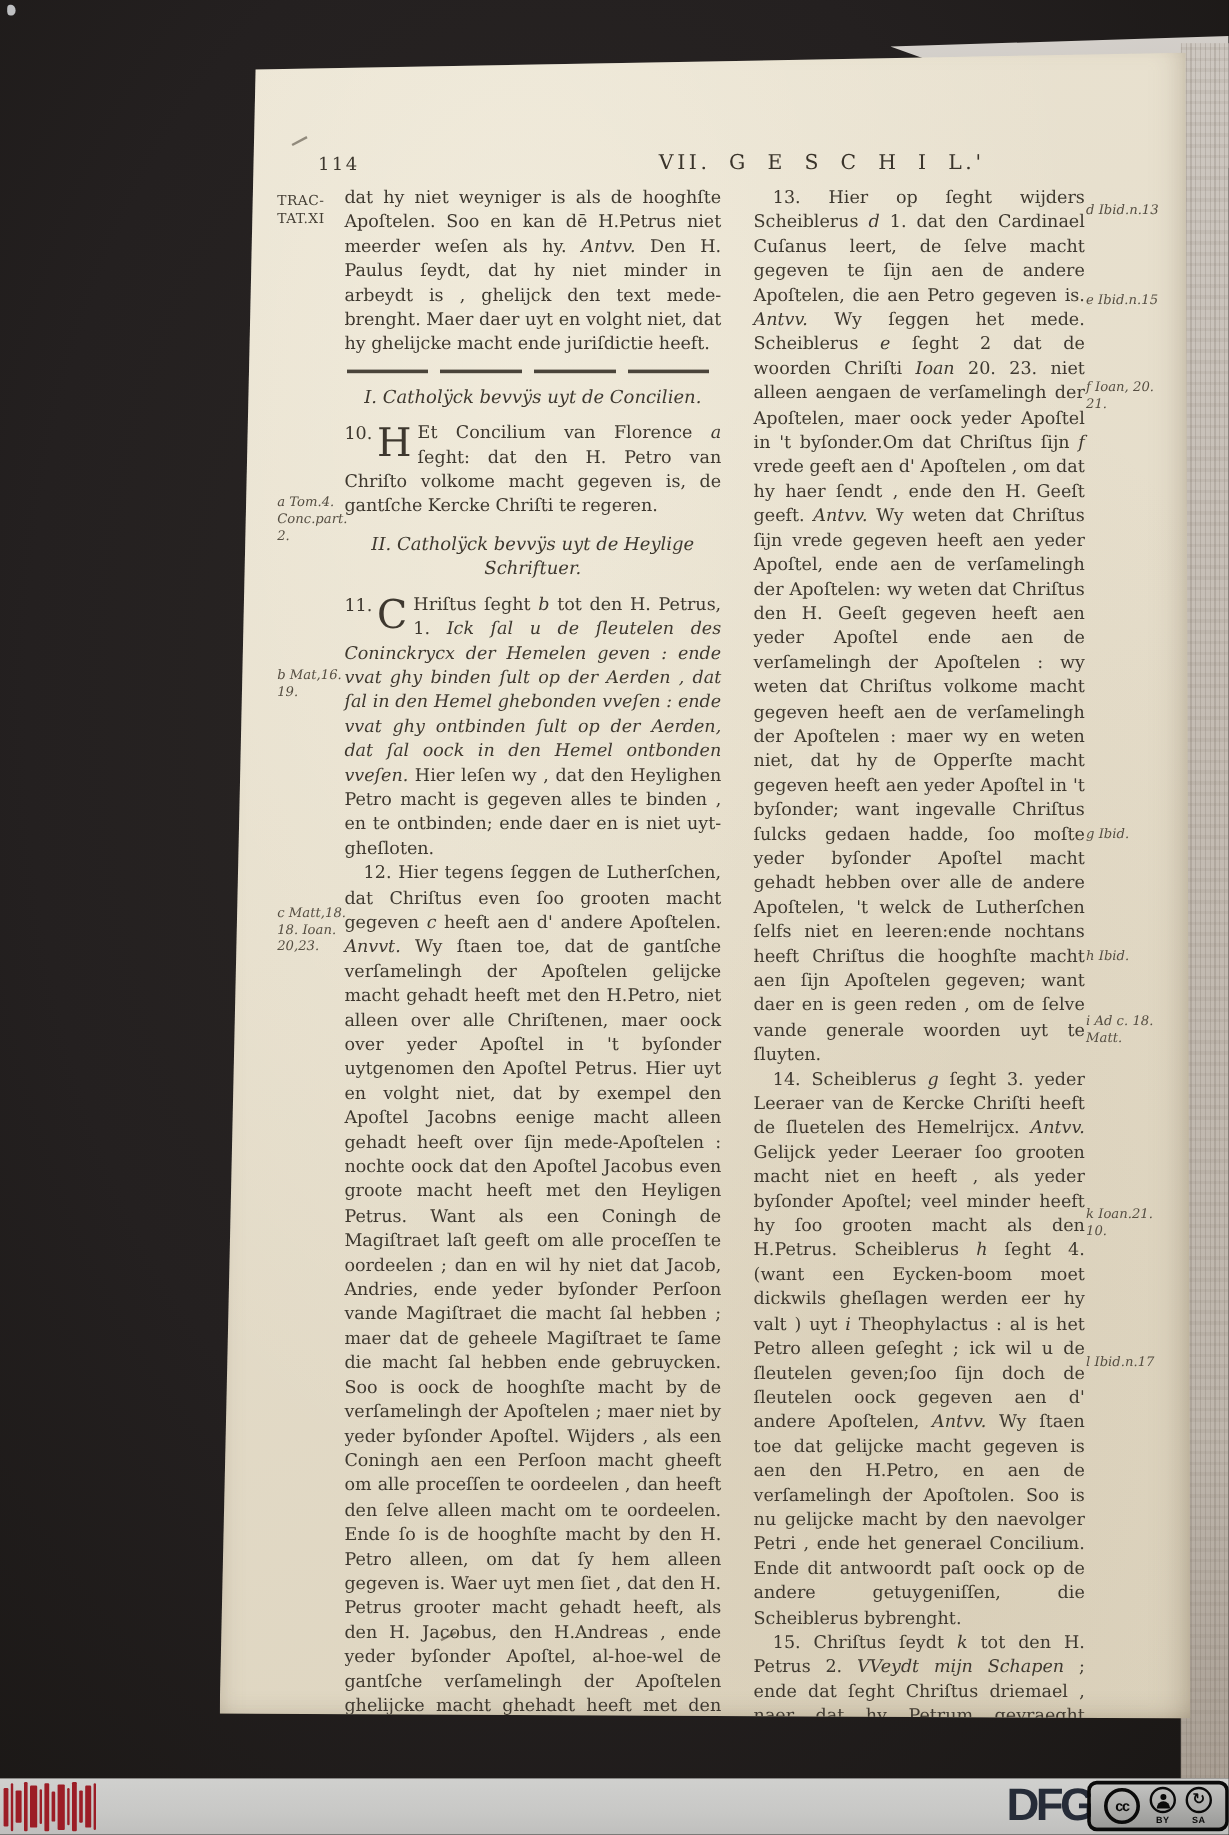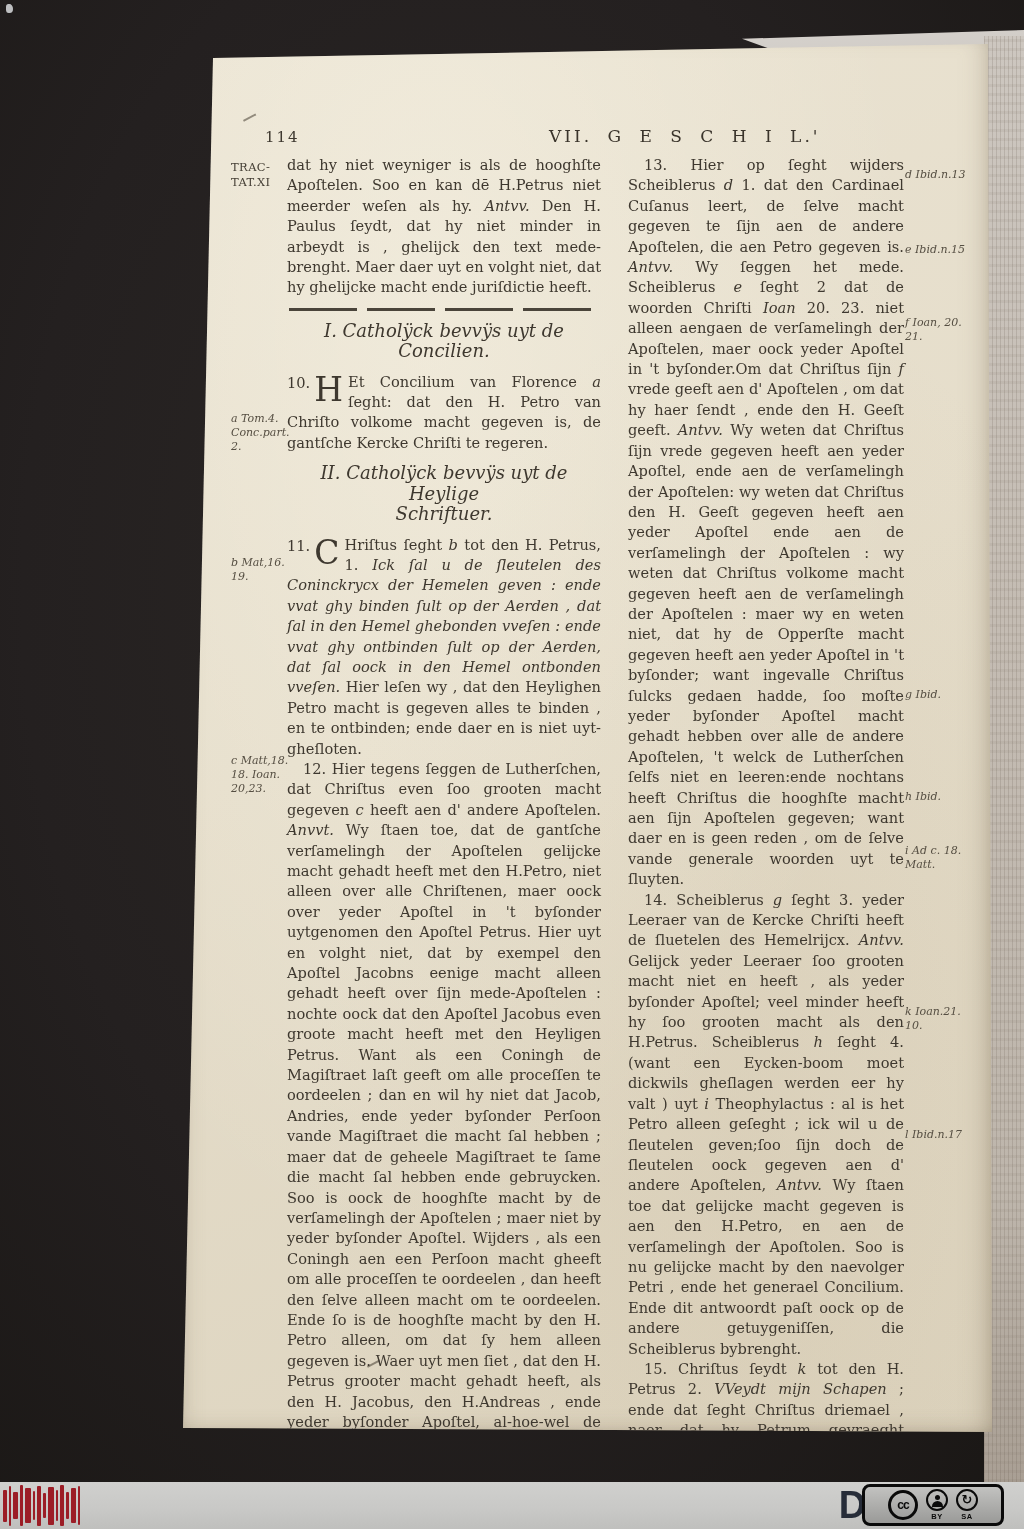--- a/index.html
+++ b/index.html
@@ -42,21 +42,21 @@
   .col{position:absolute;top:115px;font-size:14.6px;line-height:20.4px;text-align:justify;}
   .col-left{left:104px;width:314px;}
   .col-right{left:445px;width:276px;}
   .col p{margin:0;}
   .col p.indent{text-indent:16px;}
   .col i{font-style:italic;}
 
   .rule{height:3px;margin:10px 2px 8px 2px;
         background:repeating-linear-gradient(90deg,#4a443a 0 68px, rgba(0,0,0,0) 68px 78px);}
   .h1{text-align:center;font-size:18px;letter-spacing:6px;margin:14px 0 12px 0;color:#3a342b;}
-  .h2{text-align:center;font-style:italic;font-size:18px;margin:10px 0 10px 0;white-space:pre-line;}
+  .h2{text-align:center;font-style:italic;font-size:15px;margin:10px 0 10px 0;white-space:pre-line;}
 
   .dcw{float:left;display:flex;align-items:flex-start;margin:1px 4px 0 0;}
   .pnum{font-size:14.6px;line-height:20px;margin-right:4px;}
   .dc{font-size:33px;line-height:33px;margin-right:1px;}
 
   .notes{position:absolute;top:0;height:100%;font-size:11px;font-style:italic;color:#554e42;}
   .notes .note{position:absolute;white-space:pre-line;line-height:14px;}
   .notes-left{left:48px;width:58px;}
   .notes-right{left:722px;width:74px;}
   .notes-left .note:nth-child(1){top:120px;font-style:normal;font-size:11.5px;letter-spacing:.4px;color:#443e34;line-height:15px;}
@@ -79,24 +79,24 @@
   
   .footer{position:absolute;left:0;top:1482px;width:1024px;height:47px;
           background:linear-gradient(180deg,#d0d0ce 0%,#c8c8c6 60%,#bfbfbd 100%);
           font-family:"Liberation Sans",sans-serif;}
   .hab-logo{position:absolute;left:3px;top:3px;height:41px;display:flex;align-items:flex-start;}
   .hab-logo span{background:#9c1d26;margin-right:2px;display:inline-block;border-radius:1px;}
   .credit{position:absolute;left:50%;top:50%;transform:translate(-50%,-50%);
           font-size:17.5px;color:#141414;white-space:nowrap;}
   .dfg{position:absolute;right:114px;top:2px;font-size:38px;font-weight:700;
        letter-spacing:-3px;color:#262c38;font-family:"Liberation Sans",sans-serif;}
-  .cc-badge{position:absolute;right:20px;top:2px;width:98px;height:36px;
+  .cc-badge{position:absolute;right:0;top:2px;width:98px;height:36px;
             border:3px solid #0a0a0a;border-radius:8px;
             background:linear-gradient(180deg,#c2c2c0 0%,#9a9a98 100%);
-            display:flex;align-items:center;justify-content:space-around;padding:0 19px;text-align:center;}
+            display:flex;align-items:center;justify-content:space-around;padding:0 7px;text-align:center;}
   .cc-circle{width:24px;height:24px;border:3px solid #0a0a0a;border-radius:50%;
              display:flex;align-items:center;justify-content:center;
              font-weight:700;font-size:12px;color:#0a0a0a;letter-spacing:-1px;background:transparent;}
   .cc-item{display:flex;flex-direction:column;align-items:center;}
   .cc-item .ring{width:18px;height:18px;border:2px solid #0a0a0a;border-radius:50%;
                  display:flex;flex-direction:column;align-items:center;justify-content:center;overflow:hidden;}
   .person-head{width:5px;height:5px;border-radius:50%;background:#0a0a0a;margin-top:1px;}
   .person-body{width:11px;height:6px;border-radius:6px 6px 0 0;background:#0a0a0a;margin-top:1px;}
   .sa-glyph{font-family:"DejaVu Sans",sans-serif;font-size:13px;font-weight:700;color:#0a0a0a;line-height:16px;}
   .cc-label{font-size:7.5px;font-weight:700;color:#0a0a0a;margin-top:1px;letter-spacing:.5px;}

